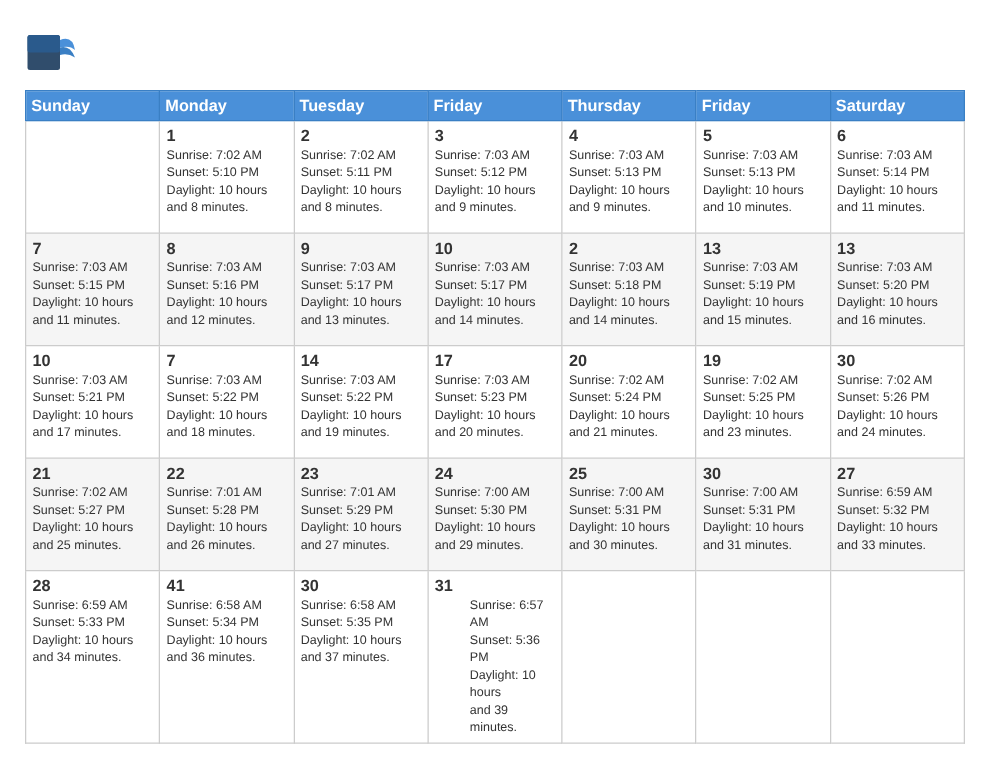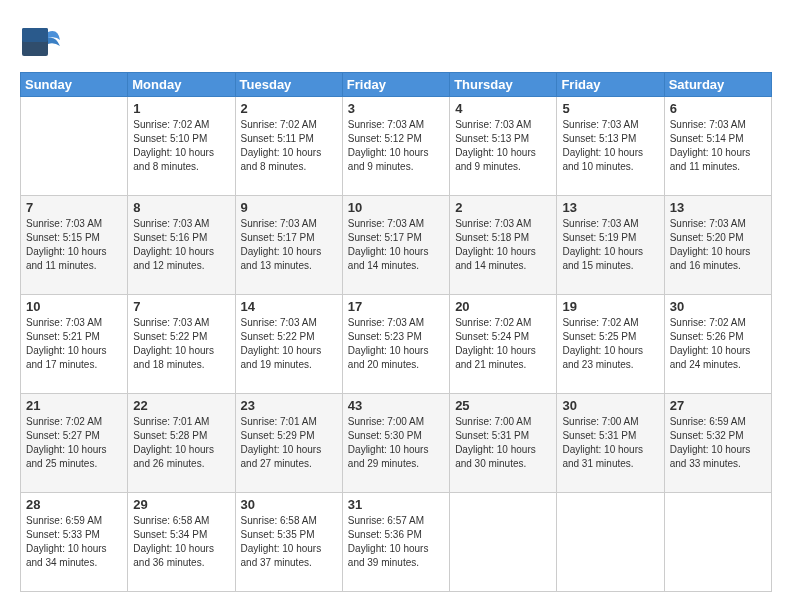--- a/index.html
+++ b/index.html
@@ -290,21 +290,21 @@
 and 26 minutes.</div>
           </td>
           <td>
             <span class="day-number">23</span>
             <div class="day-info" style="white-space: pre-line;">Sunrise: 7:01 AM
 Sunset: 5:29 PM
 Daylight: 10 hours
 and 27 minutes.</div>
           </td>
           <td>
-            <span class="day-number">43</span>
+            <span class="day-number">24</span>
             <div class="day-info" style="white-space: pre-line;">Sunrise: 7:00 AM
 Sunset: 5:30 PM
 Daylight: 10 hours
 and 29 minutes.</div>
           </td>
           <td>
             <span class="day-number">25</span>
             <div class="day-info" style="white-space: pre-line;">Sunrise: 7:00 AM
 Sunset: 5:31 PM
 Daylight: 10 hours
@@ -327,36 +327,36 @@
         </tr>
         <tr>
           <td>
             <span class="day-number">28</span>
             <div class="day-info" style="white-space: pre-line;">Sunrise: 6:59 AM
 Sunset: 5:33 PM
 Daylight: 10 hours
 and 34 minutes.</div>
           </td>
           <td>
-            <span class="day-number">29</span>
+            <span class="day-number">41</span>
             <div class="day-info" style="white-space: pre-line;">Sunrise: 6:58 AM
 Sunset: 5:34 PM
 Daylight: 10 hours
 and 36 minutes.</div>
           </td>
           <td>
             <span class="day-number">30</span>
             <div class="day-info" style="white-space: pre-line;">Sunrise: 6:58 AM
 Sunset: 5:35 PM
 Daylight: 10 hours
 and 37 minutes.</div>
           </td>
           <td>
             <span class="day-number">31</span>
-            <div class="day-info" style="white-space: pre-line;">Sunrise: 6:57 AM
+            <div class="day-info" style="white-space: pre-line; margin-left: 28px;">Sunrise: 6:57 AM
 Sunset: 5:36 PM
 Daylight: 10 hours
 and 39 minutes.</div>
           </td>
           <td class="empty-cell"></td>
           <td class="empty-cell"></td>
           <td class="empty-cell"></td>
         </tr>
       </tbody>
   </table>

